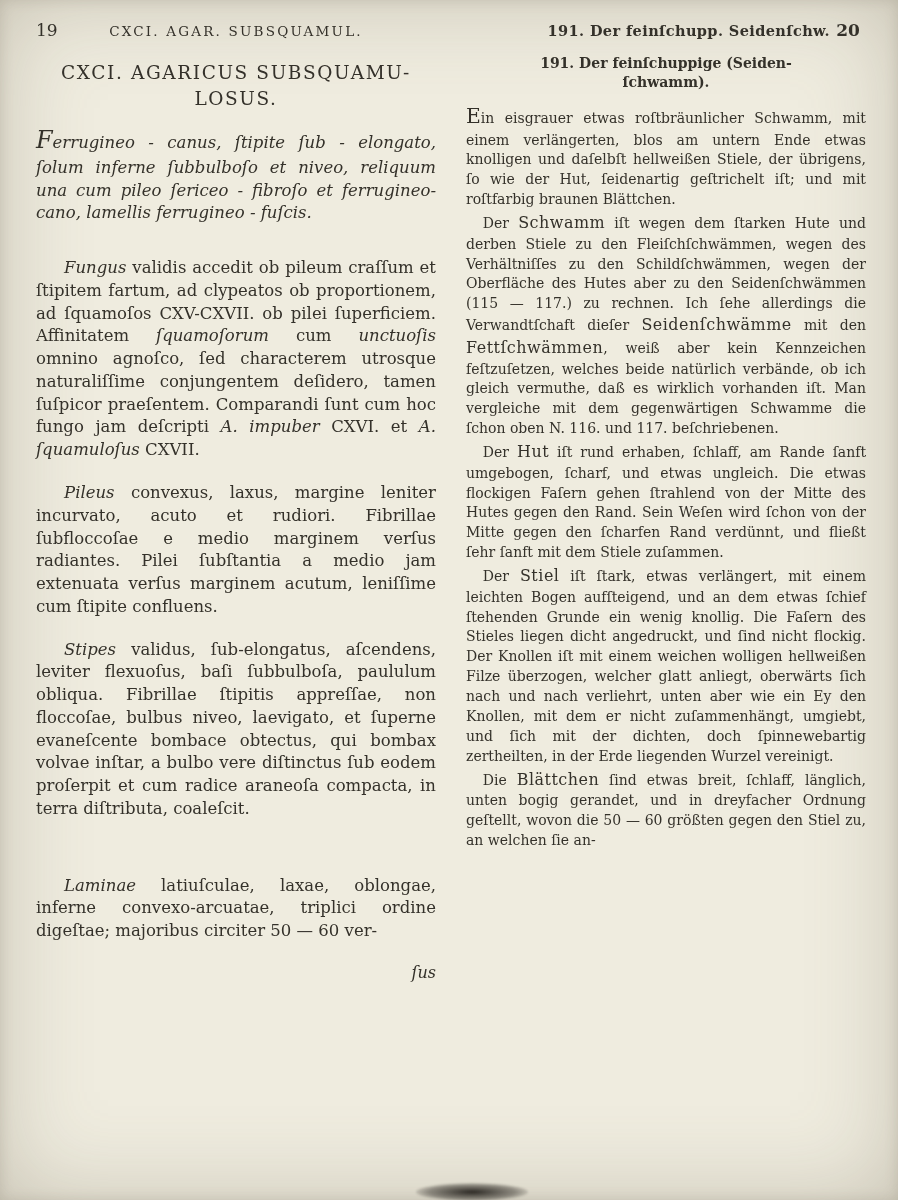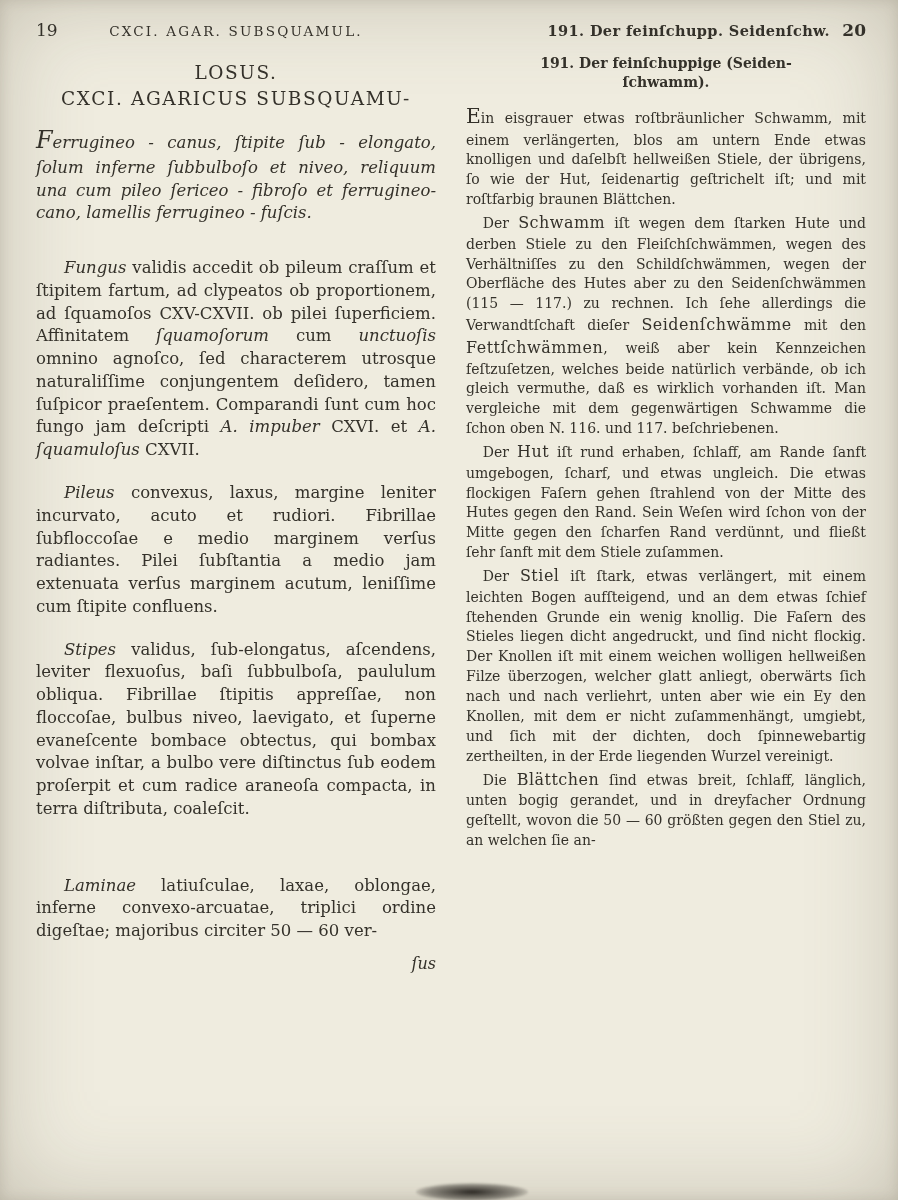--- a/index.html
+++ b/index.html
@@ -15,42 +15,42 @@
     color: #34312a;
   }
   .cols { display: flex; gap: 30px; padding: 20px 32px 0 36px; }
   .col { flex: 1 1 0; min-width: 0; }
 
   .col-header { display: flex; align-items: baseline; }
   .pagenum { width: 36px; font-size: 17px; }
   .header-spacer { width: 36px; }
   .running-header { flex: 1; text-align: center; font-size: 13.5px; letter-spacing: 2.2px; }
   .col-right .running-header { font-weight: bold; letter-spacing: 0.4px; font-size: 14.5px; text-align: right; }
-  .col-right .pagenum { text-align: right; font-weight: bold; }
+  .col-right .pagenum { text-align: center; font-weight: bold; }
 
   .latin-title { margin-top: 20px; text-align: center; font-size: 18.5px; letter-spacing: 1.6px; line-height: 1.4; }
   .german-title { margin-top: 14px; text-align: center; font-weight: bold; font-size: 14px; line-height: 1.35; }
 
   .para { margin: 0; text-align: justify; }
   .col-left .para { font-size: 16.5px; line-height: 1.38; }
   .diagnosis { font-style: italic; margin-top: 12px; }
   .indent { text-indent: 1.7em; }
   .gap-md { margin-top: 20px; }
   .gap-lg { margin-top: 32px; }
   .gap-xl { margin-top: 54px; }
 
   .col-right .para { font-weight: normal; font-size: 14px; line-height: 1.42; text-indent: 1.2em; margin-top: 10px; }
   .col-right .para.first { text-indent: 0; }
   .col-right .para + .para { margin-top: 2px; }
 
   .seg-i { font-style: italic; }
   .seg-em { font-size: 1.14em; letter-spacing: 0.5px; }
   .lead-cap::first-letter { font-size: 1.45em; }
 
-  .catchword { text-align: right; margin-top: 11px; font-size: 16px; font-style: italic; }
+  .catchword { text-align: right; margin-top: 20px; font-size: 16px; font-style: italic; }
   .col-right .catchword { font-weight: bold; font-style: normal; font-size: 15px; }
 
   .ink-smudge {
     position: absolute;
     left: 416px;
     top: 1183px;
     width: 112px;
     height: 18px;
     border-radius: 50%;
     background: radial-gradient(ellipse at center, rgba(24, 21, 17, 0.9) 0%, rgba(24, 21, 17, 0.4) 55%, rgba(24, 21, 17, 0) 78%);
@@ -63,22 +63,22 @@
 <div class="page">
   <div class="cols">
 
     <div class="col col-left">
       <div class="col-header">
         <span class="pagenum">19</span>
         <span class="running-header">CXCI. AGAR. SUBSQUAMUL.</span>
         <span class="header-spacer"></span>
       </div>
       <div class="latin-title">
+        <div>CXCI. AGARICUS SUBSQUAMU-</div>
         <div>LOSUS.</div>
-        <div>CXCI. AGARICUS SUBSQUAMU-</div>
       </div>
       <p class="para diagnosis lead-cap"><span class="seg-i">Ferrugineo - canus, ſtipite ſub - elongato, ſolum inferne ſubbulboſo et niveo, reliquum una cum pileo ſericeo - fibroſo et ferrugineo-cano, lamellis ferrugineo - fuſcis.</span></p>
       <p class="para indent gap-lg"><span class="seg-i">Fungus</span><span> validis accedit ob pileum craſſum et ſtipitem fartum, ad clypeatos ob proportionem, ad ſquamoſos CXV-CXVII. ob pilei ſuperficiem. Affinitatem </span><span class="seg-i">ſquamoſorum</span><span> cum </span><span class="seg-i">unctuoſis</span><span> omnino agnoſco, ſed characterem utrosque naturaliſſime conjungentem deſidero, tamen ſuſpicor praeſentem. Comparandi ſunt cum hoc fungo jam deſcripti </span><span class="seg-i">A. impuber</span><span> CXVI. et </span><span class="seg-i">A. ſquamuloſus</span><span> CXVII.</span></p>
       <p class="para indent gap-md"><span class="seg-i">Pileus</span><span> convexus, laxus, margine leniter incurvato, acuto et rudiori. Fibrillae ſubfloccoſae e medio marginem verſus radiantes. Pilei ſubſtantia a medio jam extenuata verſus marginem acutum, leniſſime cum ſtipite confluens.</span></p>
       <p class="para indent gap-md"><span class="seg-i">Stipes</span><span> validus, ſub-elongatus, aſcendens, leviter flexuoſus, baſi ſubbulboſa, paululum obliqua. Fibrillae ſtipitis appreſſae, non floccoſae, bulbus niveo, laevigato, et ſuperne evaneſcente bombace obtectus, qui bombax volvae inſtar, a bulbo vere diſtinctus ſub eodem proſerpit et cum radice araneoſa compacta, in terra diſtributa, coaleſcit.</span></p>
       <p class="para indent gap-xl"><span class="seg-i">Laminae</span><span> latiuſculae, laxae, oblongae, inferne convexo-arcuatae, triplici ordine digeſtae; majoribus circiter 50 — 60 ver-</span></p>
       <div class="catchword">ſus</div>
     </div>
 
     <div class="col col-right">

